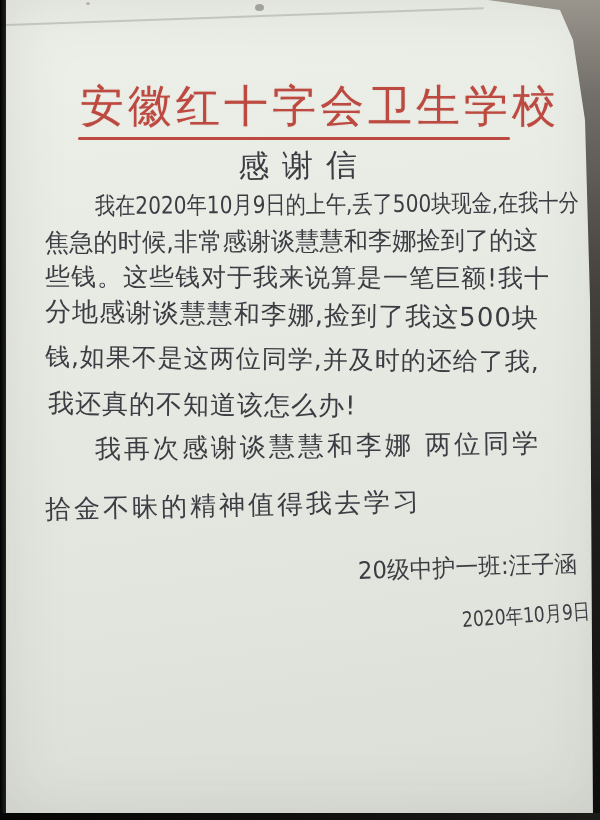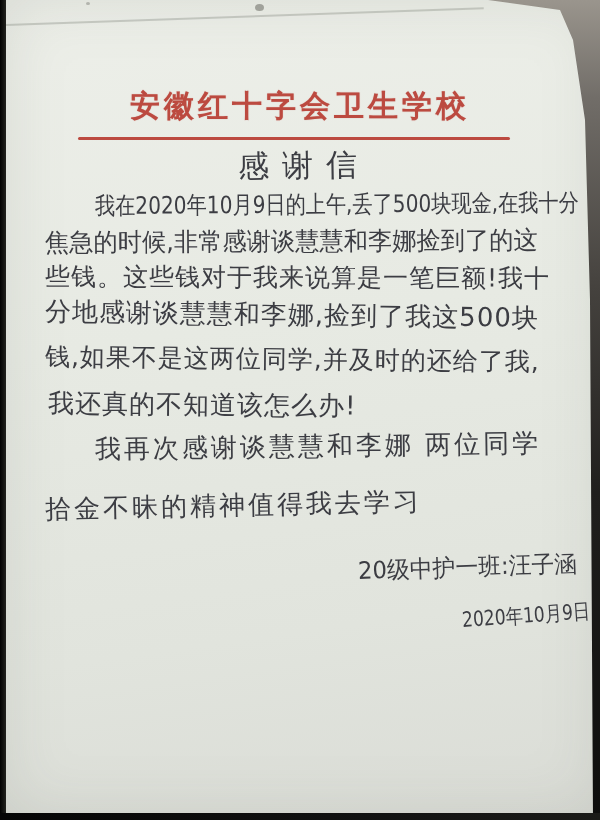--- a/index.html
+++ b/index.html
@@ -9,22 +9,22 @@
   .paper{position:absolute;left:6px;top:0;width:594px;height:814px;
          background:linear-gradient(172deg,#edefe9 0%,#e7eae3 40%,#e1e4dd 75%,#dadcd6 100%);
          box-shadow:inset 0 0 60px rgba(120,125,115,0.18);}
   .fold-line{position:absolute;left:0;top:24px;width:478px;height:2px;
              background:rgba(150,156,147,0.45);transform:rotate(-2deg);transform-origin:left center;}
   .speck{position:absolute;background:#6a6a62;border-radius:50%;}
   .s1{left:249px;top:4px;width:9px;height:7px;opacity:.55;}
   .s2{left:80px;top:2px;width:4px;height:3px;opacity:.4;}
   
   .school{position:absolute;left:74px;top:84px;width:440px;text-align:center;
-          font-family:"DejaVu Serif","Liberation Serif",serif;font-weight:700;
-          font-size:30px;line-height:44px;letter-spacing:4px;color:#bc4a40;
+          font-family:"DejaVu Serif","Liberation Serif",serif;font-weight:400;
+          font-size:44px;line-height:44px;letter-spacing:4px;color:#bc4a40;
           text-shadow:0 0 1px rgba(188,74,64,0.45);white-space:nowrap;}
   .rule{position:absolute;left:72px;top:137px;width:432px;height:3px;background:#bc4a40;border-radius:2px;}
   
   .hand{position:absolute;color:#3c3d43;font-family:"DejaVu Sans",cursive;
         white-space:nowrap;transform-origin:left center;}
   .title{left:232px;top:146px;font-size:31px;letter-spacing:13px;transform:rotate(-1deg);}
   .l1{left:89px;top:190px;font-size:24px;transform:rotate(-0.4deg) scaleX(0.84);}
   .l2{left:39px;top:226px;font-size:25px;transform:rotate(-0.3deg) scaleX(0.97);}
   .l3{left:39px;top:260px;font-size:25px;letter-spacing:1px;transform:rotate(0.2deg);}
   .l4{left:39px;top:294px;font-size:26px;letter-spacing:1px;transform:rotate(0.8deg);}

